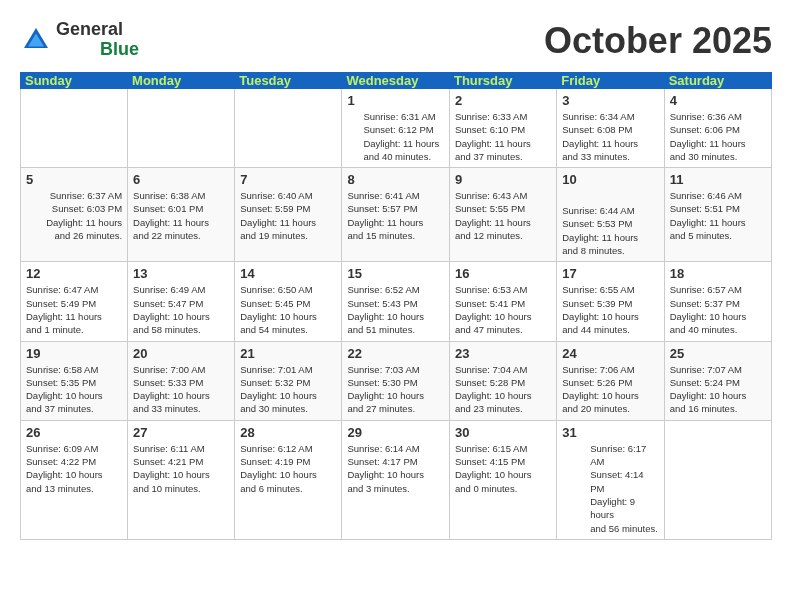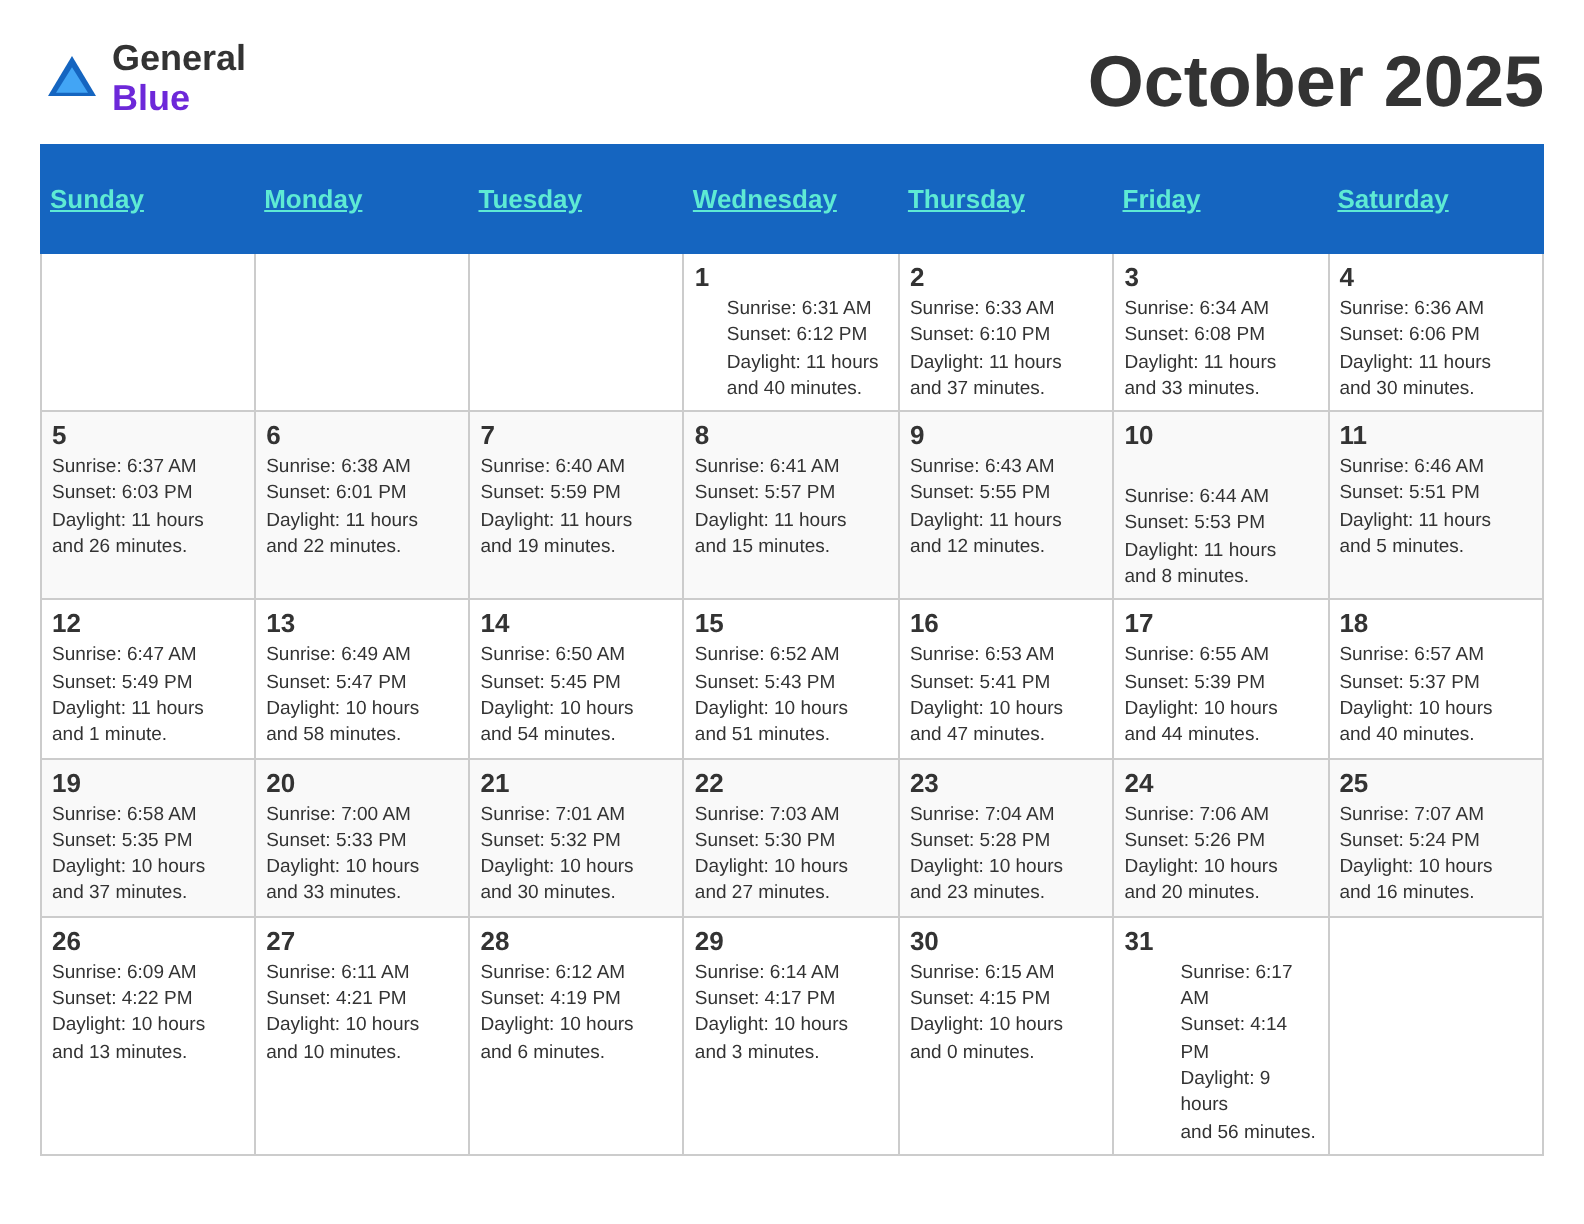--- a/index.html
+++ b/index.html
@@ -26,21 +26,22 @@
       line-height: 1.1;
     }
     .logo-general {
       font-size: 18px;
       font-weight: bold;
       color: #333;
     }
     .logo-blue {
       font-size: 18px;
       font-weight: bold;
-      color: #6d28d9;
+      color: #15803d;
+      margin-left: 44px;
     }
     .logo-icon {
       width: 32px;
       height: 32px;
       margin-right: 4px;
     }
     .title-area {
       text-align: left;
     }
     .month-title {
@@ -52,26 +53,25 @@
       font-size: 16px;
       color: #555;
     }
     .calendar {
       width: 100%;
       border-collapse: collapse;
       border: 1px solid #ccc;
     }
     .calendar th {
       background-color: #1565c0;
-      color: #5eead4;
+      color: #bef264;
       font-size: 13px;
-      padding: 19px 4px;
+      padding: 0 4px;
       text-align: left;
       border: 1px solid #1565c0;
-      text-decoration: underline;
     }
     .calendar td {
       vertical-align: top;
       border: 1px solid #ccc;
       padding: 4px 5px;
       width: 108px;
       min-height: 80px;
       font-size: 10px;
       color: #333;
     }
@@ -160,21 +160,21 @@
           <span class="day-number">4</span>
           <div class="day-info" style="white-space: pre-line;">Sunrise: 6:36 AM
 Sunset: 6:06 PM
 Daylight: 11 hours
 and 30 minutes.</div>
         </td>
       </tr>
       <tr>
         <td>
           <span class="day-number">5</span>
-          <div class="day-info" style="white-space: pre-line;">Sunrise: 6:37 AM
+          <div class="day-info" style="white-space: pre-line; text-align: right;">Sunrise: 6:37 AM
 Sunset: 6:03 PM
 Daylight: 11 hours
 and 26 minutes.</div>
         </td>
         <td>
           <span class="day-number">6</span>
           <div class="day-info" style="white-space: pre-line;">Sunrise: 6:38 AM
 Sunset: 6:01 PM
 Daylight: 11 hours
 and 22 minutes.</div>

